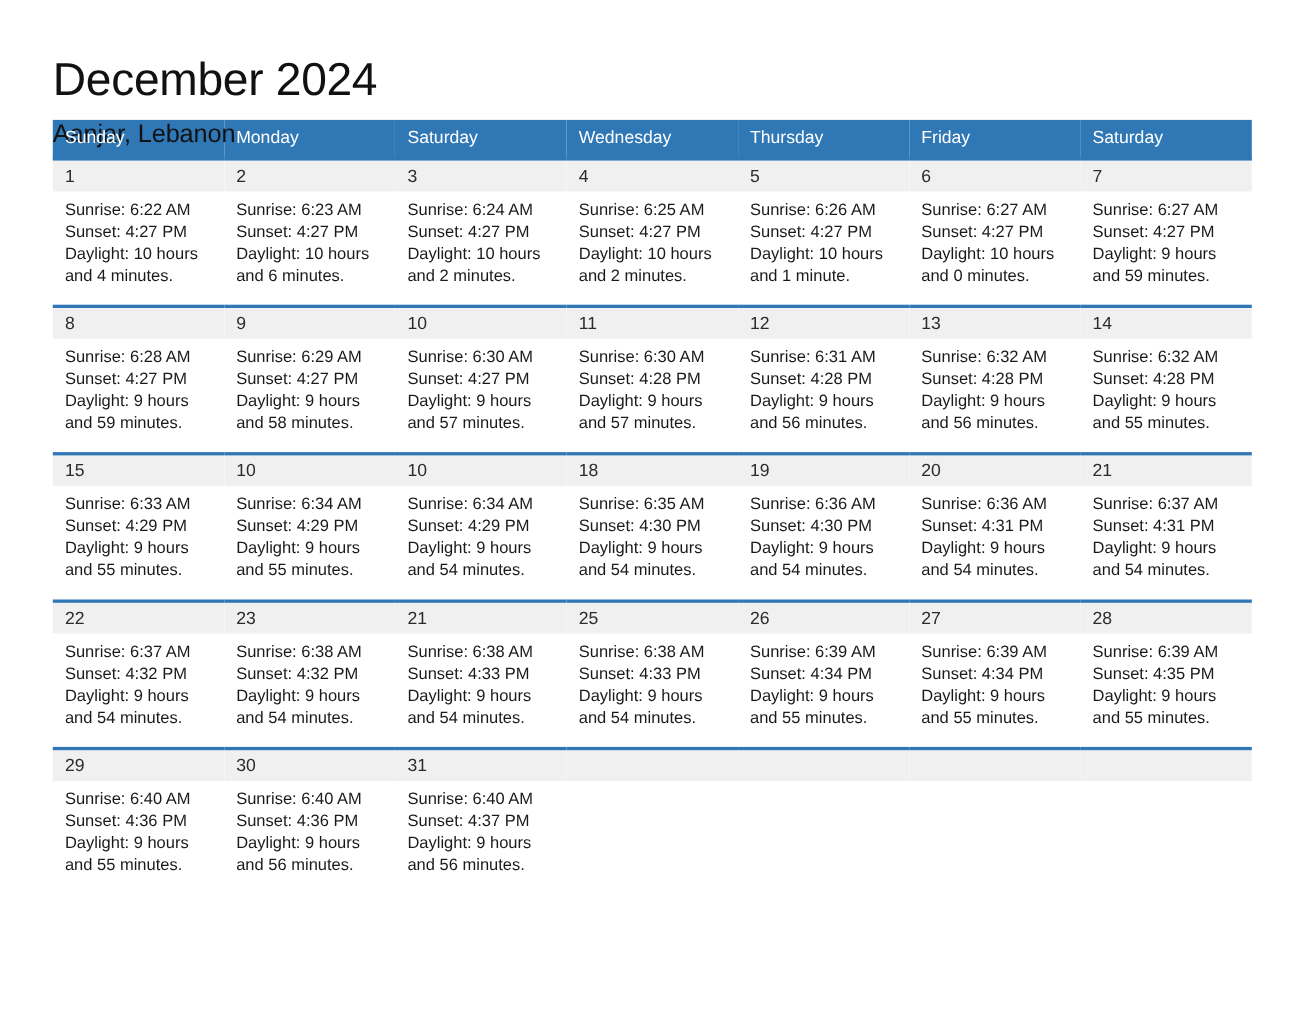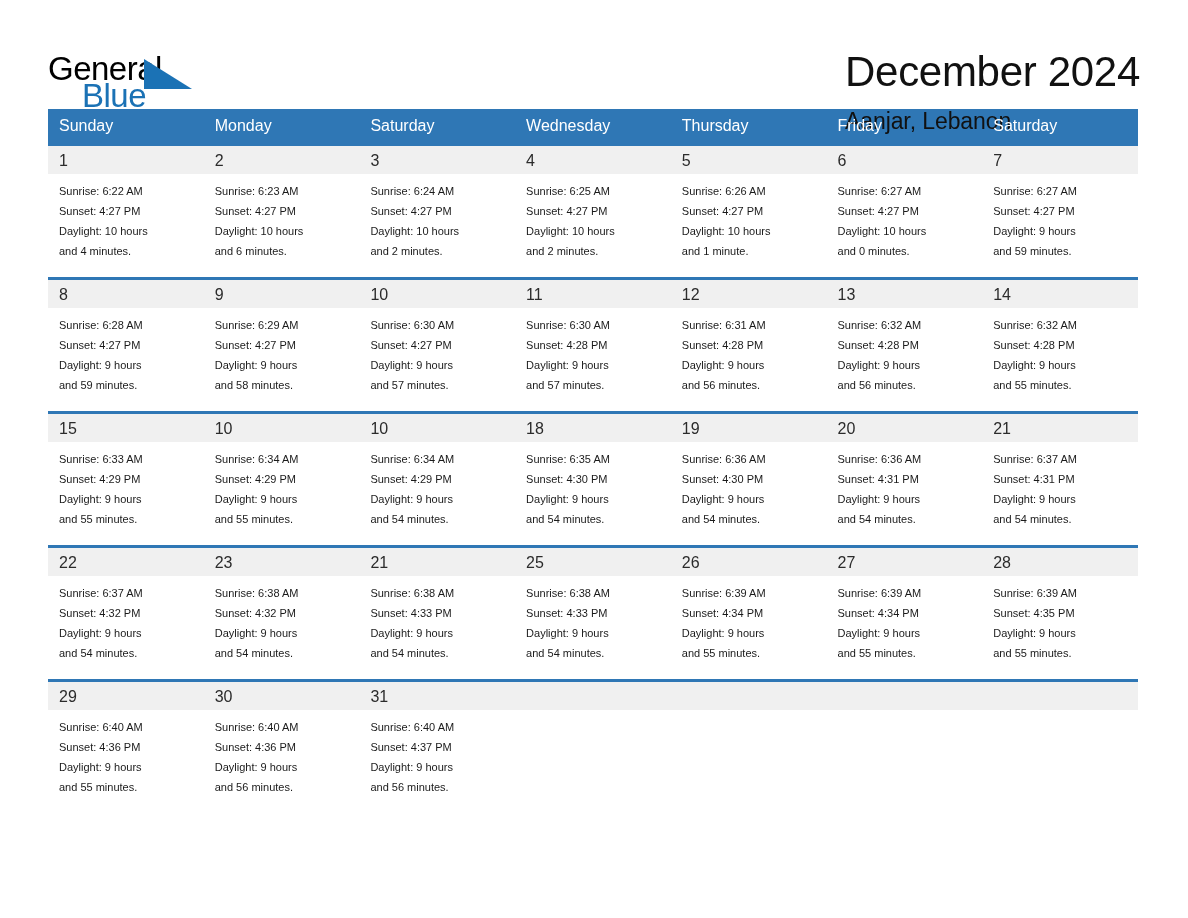--- a/index.html
+++ b/index.html
@@ -117,44 +117,39 @@
     background: #f0f0f0;
     height: 28px;
     box-sizing: border-box;
     padding: 4px 0 0 11px;
     font-size: 16px;
     color: #2b2b2b;
     line-height: 21px;
   }
   .daybody {
     padding: 7px 10px 0 11px;
-    font-size: 11px;
+    font-size: 15px;
     line-height: 20px;
     color: #1a1a1a;
   }
   .daybody div {
     white-space: nowrap;
   }
   .empty .daynum-band {
     background: #f0f0f0;
   }
   .empty .daybody { visibility: hidden; }
 </style>
 </head>
 <body>
 
 <div class="page">
 
   <div class="header">
 
-    <div class="logo">
-      <span class="logo-general">General</span>
-      <span class="logo-triangle"></span>
-      <span class="logo-blue">Blue</span>
-    </div>
 
     <div class="title-block">
       <div class="cal-title">December 2024</div>
       <div class="cal-subtitle">Aanjar, Lebanon</div>
     </div>
 
   </div>
 
   <table class="calendar">
     <thead>

